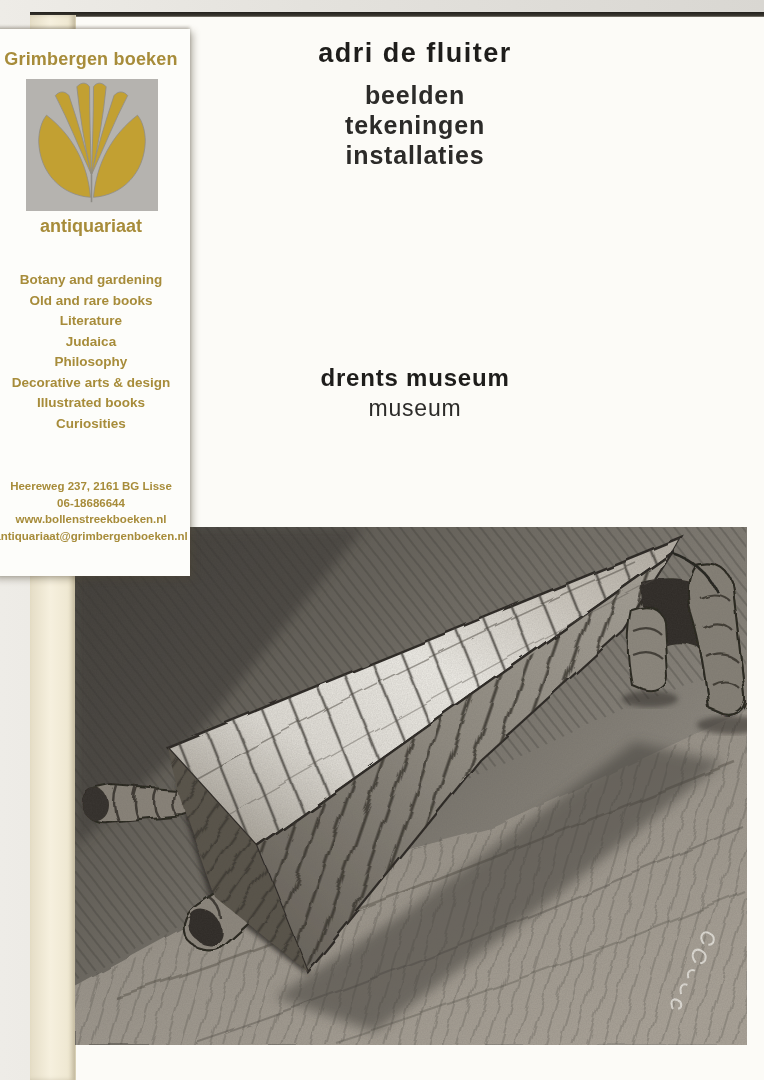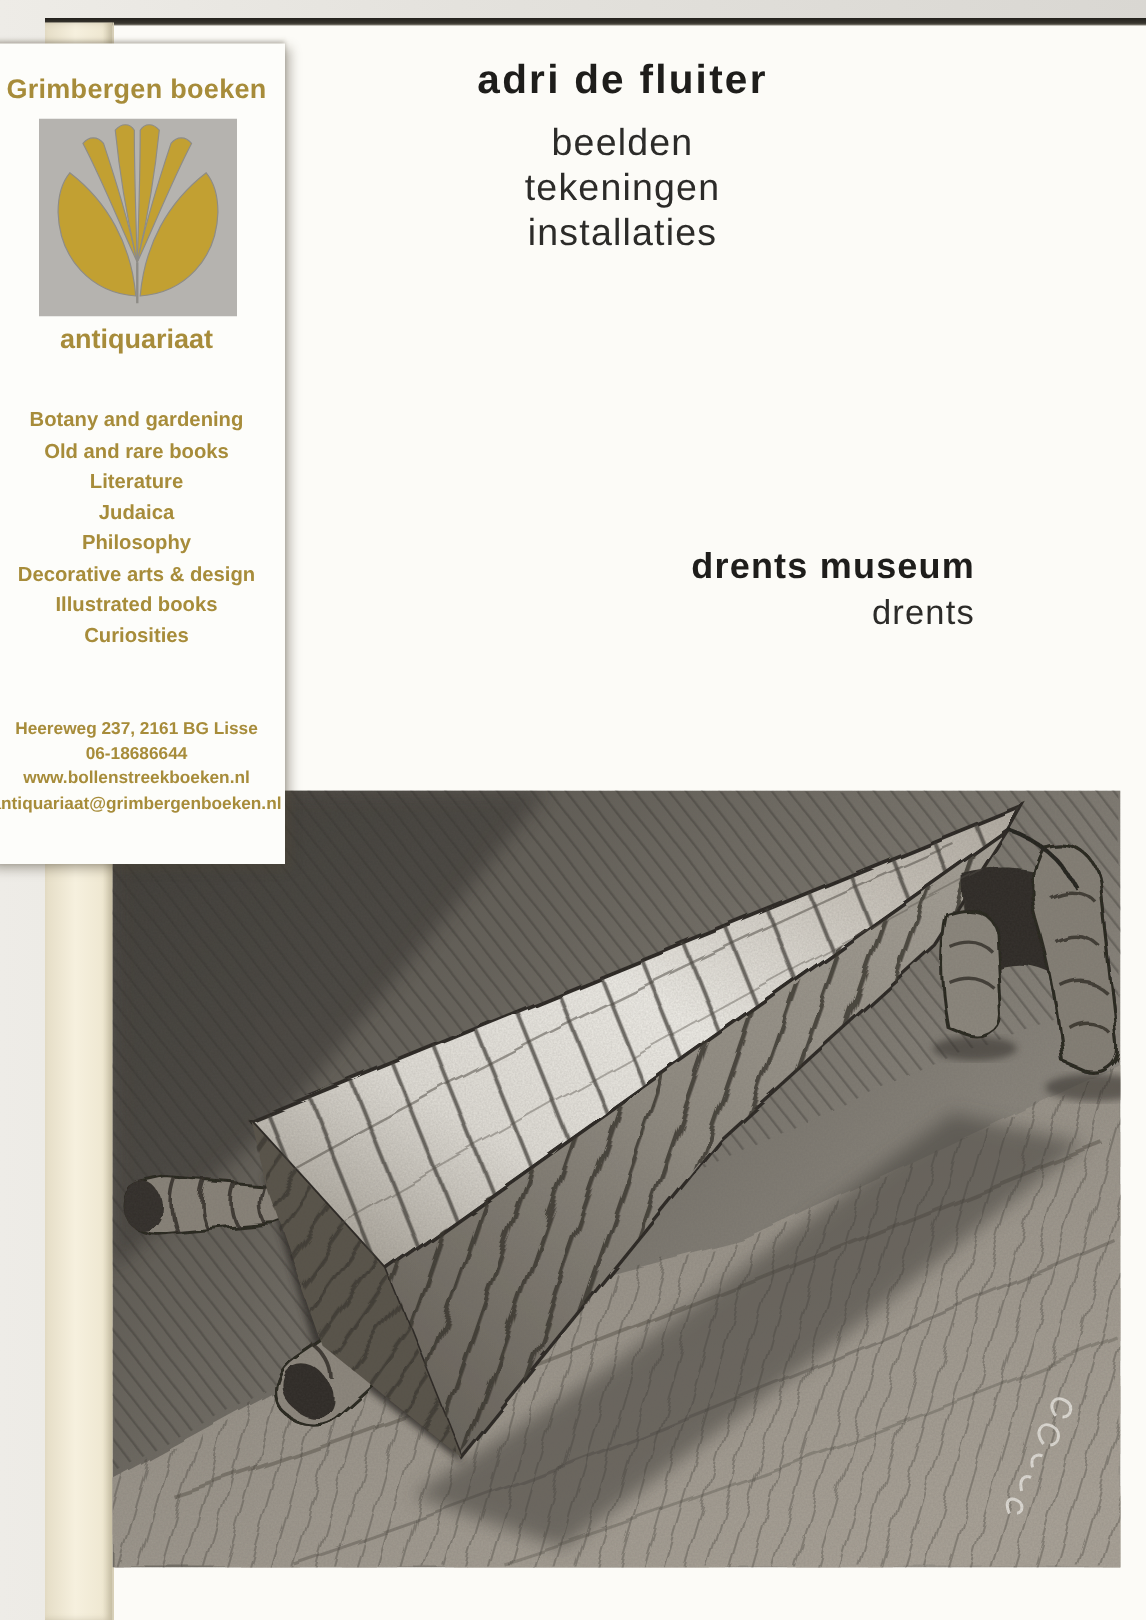--- a/index.html
+++ b/index.html
@@ -18,22 +18,22 @@
     background:linear-gradient(180deg,#23211d 0%,#39362f 70%,#8a867c 100%);
   }
   .page-edges{
     position:absolute;left:0;top:3px;width:45px;height:1065px;
     background:linear-gradient(90deg,#e5ddc6 0%,#f6f0de 45%,#efe8d2 85%,#e0d8be 100%);
     box-shadow:inset -3px 0 4px rgba(110,100,70,.25);
     border-right:1px solid #d8d0b6;
   }
   .title-block{position:absolute;left:150px;top:26px;width:470px;text-align:center;color:#232220;}
   .author{font-size:27px;font-weight:700;letter-spacing:1.5px;color:#1e1d1b;}
-  .subtitle{margin-top:11px;font-size:25px;font-weight:400;letter-spacing:.8px;line-height:30px;color:#2c2b29;text-align:center;}
-  .museum-block{position:absolute;left:150px;top:352px;width:470px;text-align:right;}
+  .subtitle{margin-top:11px;font-size:25px;font-weight:700;letter-spacing:.8px;line-height:30px;color:#2c2b29;text-align:center;}
+  .museum-block{position:absolute;left:150px;top:352px;width:470px;text-align:center;}
   .museum{font-size:24px;font-weight:700;letter-spacing:.8px;color:#1e1d1b;}
   .city{font-size:23px;font-weight:400;letter-spacing:.8px;color:#2c2b29;margin-top:3px;}
   .illustration{position:absolute;left:45px;top:515px;width:672px;height:518px;}
   
   .bookmark{
     position:absolute;left:-8px;top:29px;width:198px;height:547px;
     background:#fdfdfa;
     box-shadow:3px 3px 7px rgba(80,72,55,.40), 0 -2px 3px rgba(80,72,55,.28), -2px 0 3px rgba(80,72,55,.15);
     color:#a78c3a;text-align:center;
   }
@@ -58,21 +58,21 @@
       <div class="author">adri de fluiter</div>
       <div class="subtitle">
         <div>beelden</div>
         <div>tekeningen</div>
         <div>installaties</div>
       </div>
     </div>
 
     <div class="museum-block">
       <div class="museum">drents museum</div>
-      <div class="city">drents</div>
+      <div class="city">museum</div>
     </div>
 
     <div class="illustration">
       <svg width="672" height="518" viewBox="0 0 672 518">
         <defs>
           <linearGradient id="bgg" x1="0" y1="0" x2="1" y2="0.7">
             <stop offset="0" stop-color="#47443e"></stop>
             <stop offset="0.45" stop-color="#6f6b63"></stop>
             <stop offset="1" stop-color="#99948b"></stop>
           </linearGradient>

